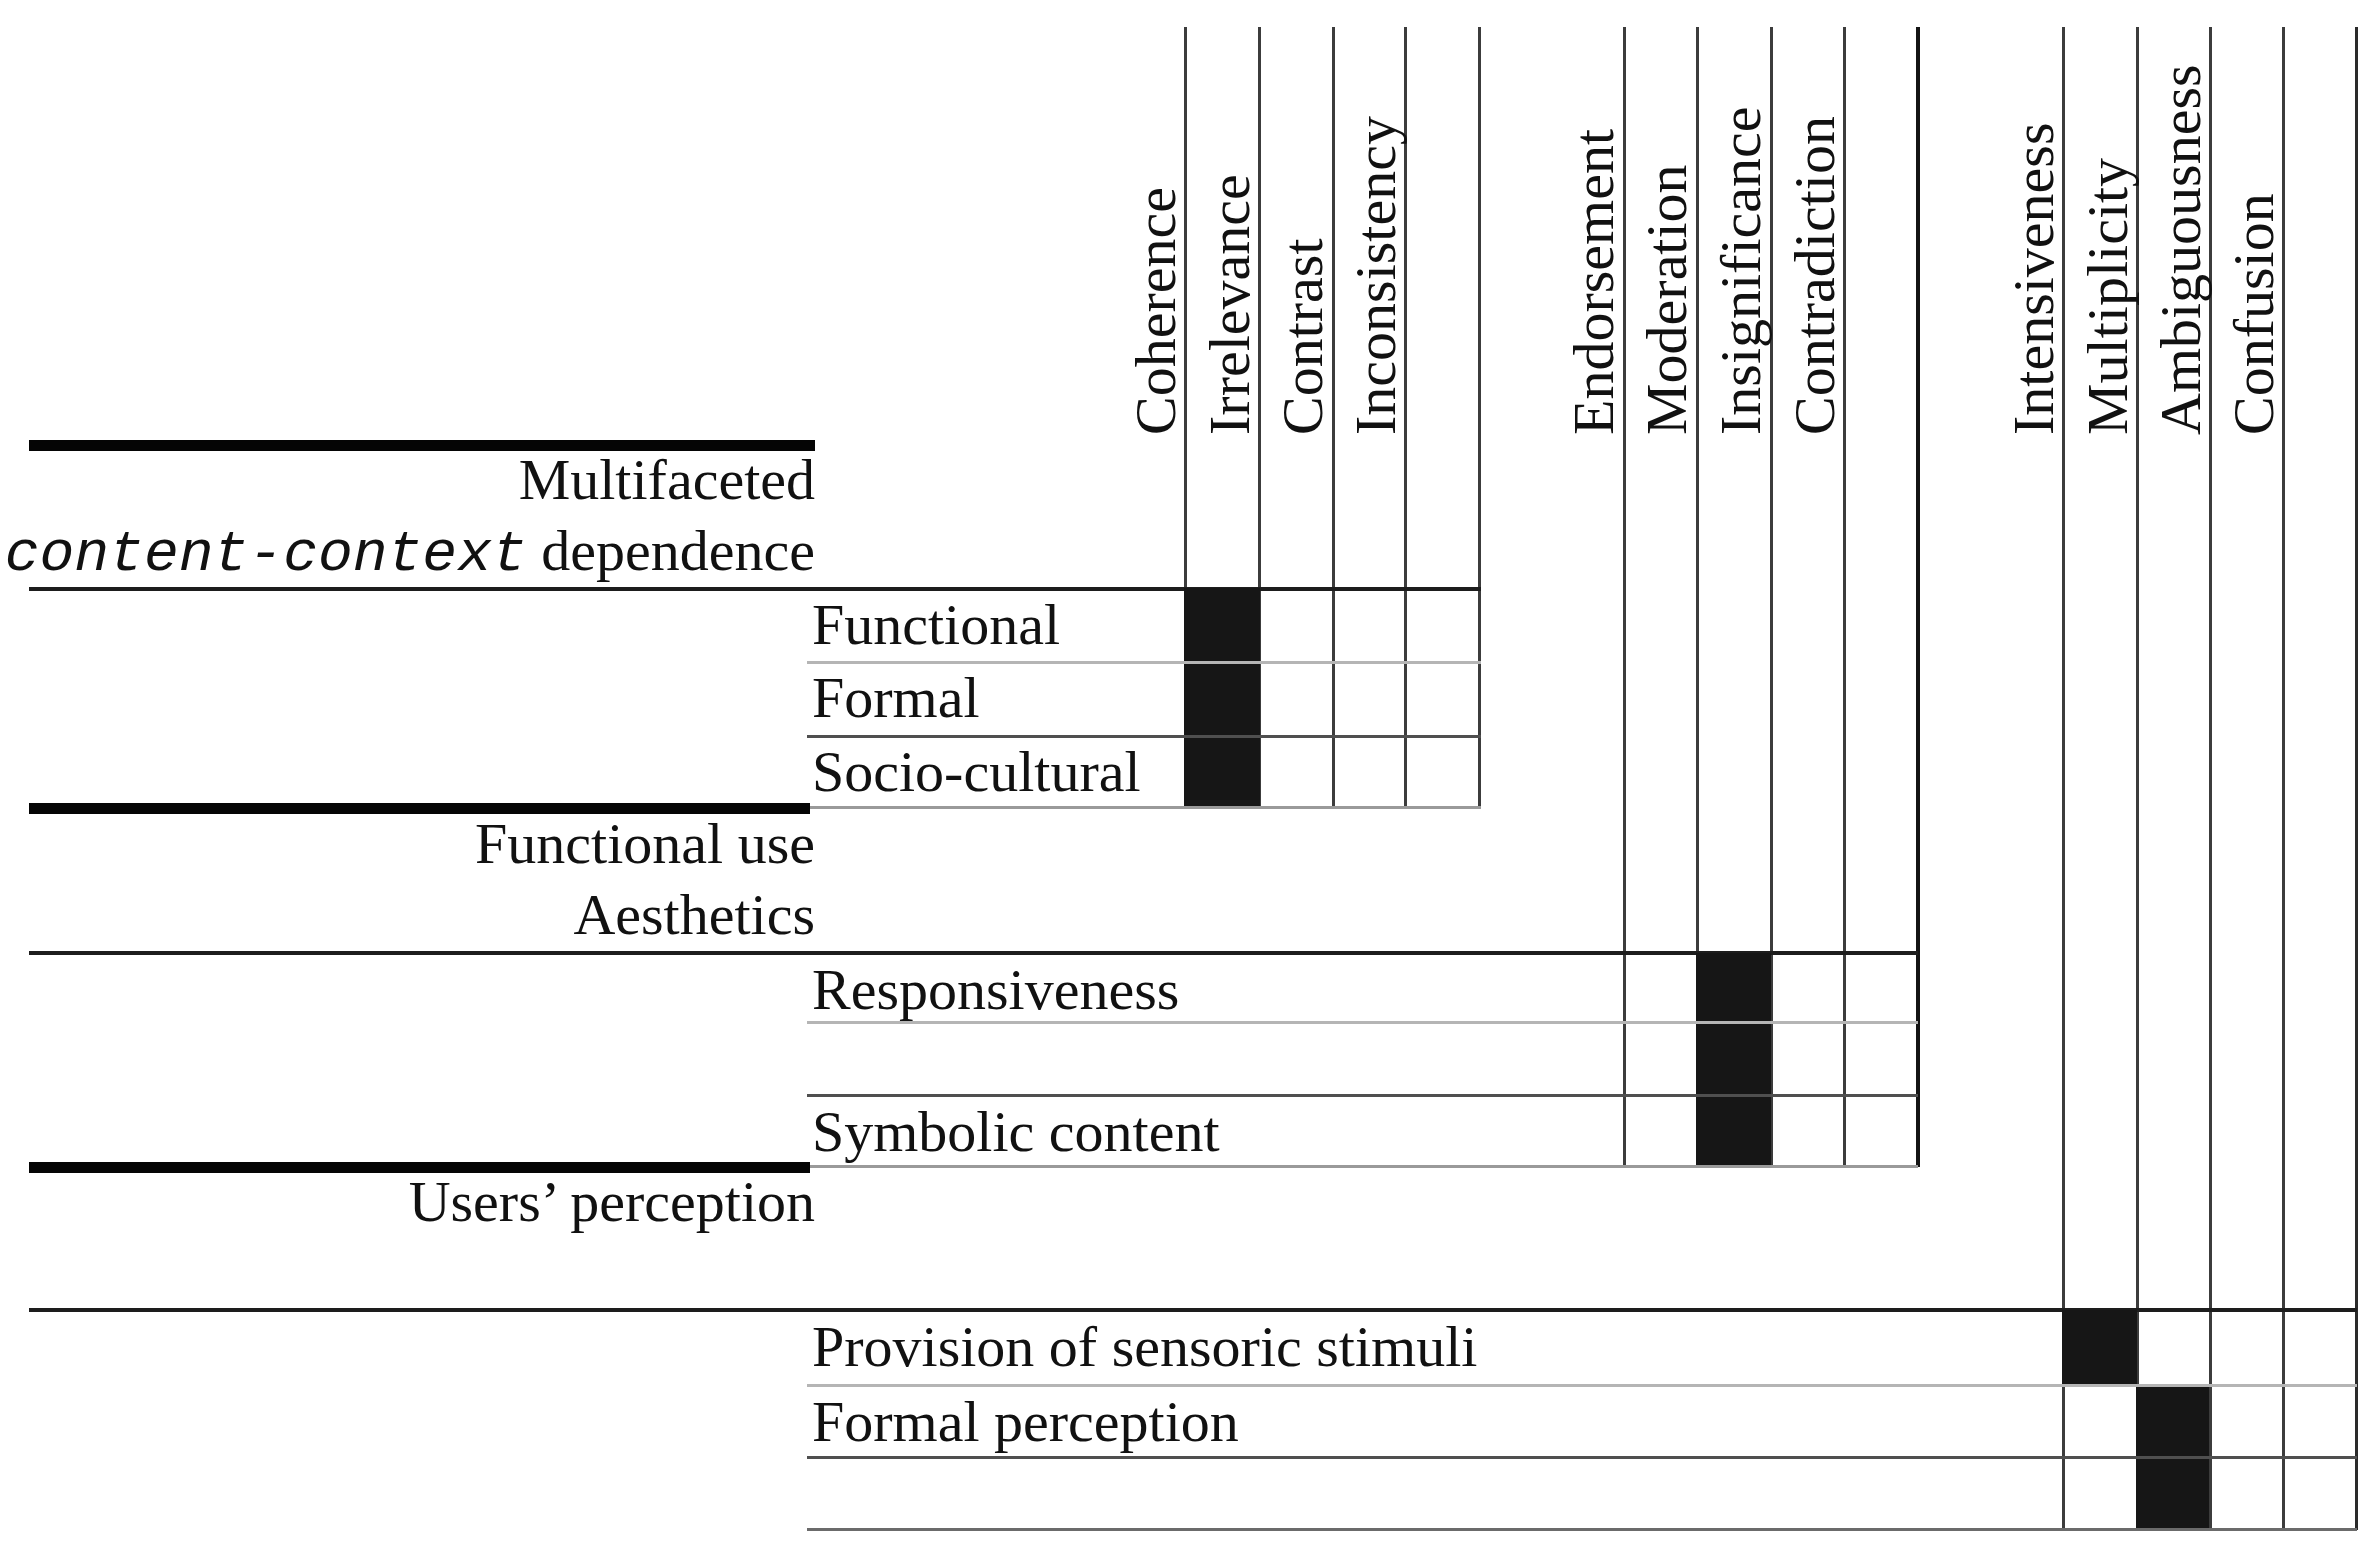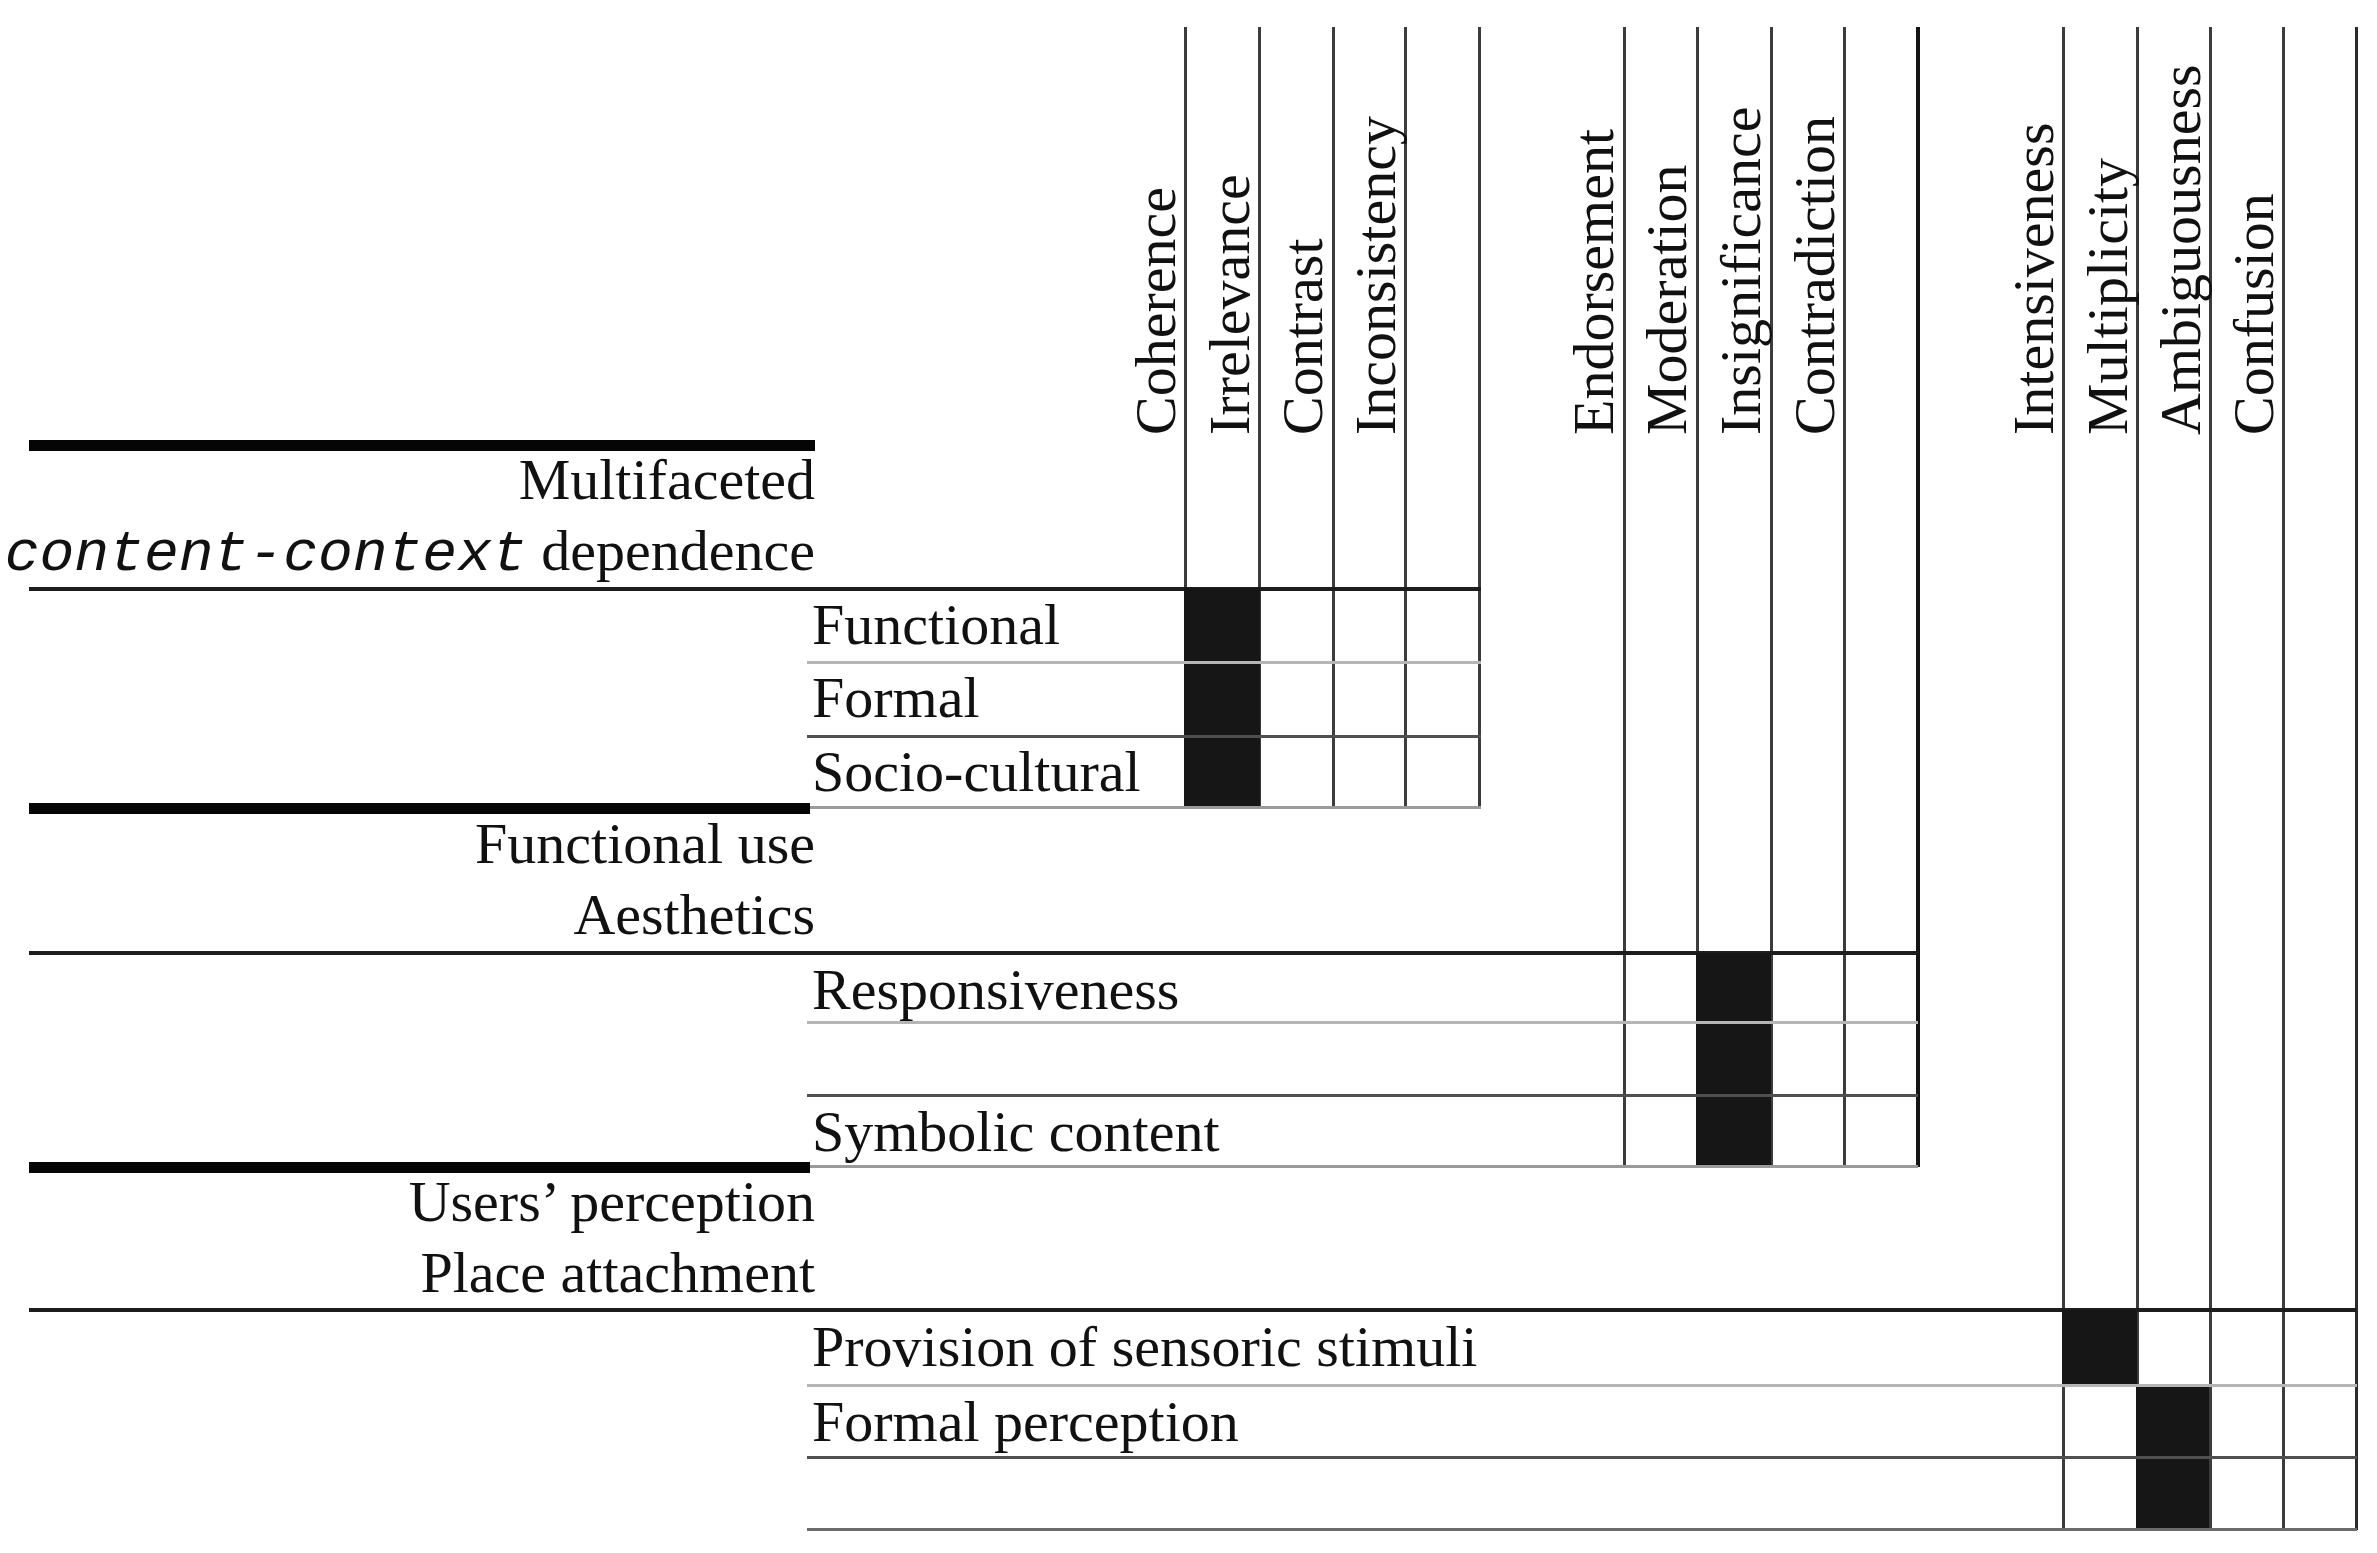--- a/index.html
+++ b/index.html
@@ -106,21 +106,20 @@
   <div class="fill" style="left:1696px;top:953px;width:75px;height:214px"></div>
   <div class="row-label" style="top:953px">Responsiveness</div>
   <div class="sep light" style="top:1021px;left:807px;width:1111px"></div>
   <div class="sep dark" style="top:1094px;left:807px;width:1111px"></div>
   <div class="row-label" style="top:1095px">Symbolic content</div>
   <div class="sep bottom" style="top:1165px;left:810px;width:1108px"></div>
 
   <div class="thickbar" style="top:1162px;width:781px"></div>
   <div class="sec-header" style="top:1166px">
     <div>Users’ perception</div>
-    <div><span class="it"></span><span>Place attachment</span></div>
   </div>
   <div class="secline" style="top:1308px;width:2328px"></div>
   <div class="fill" style="left:2062px;top:1310px;width:75px;height:75px"></div>
   <div class="fill" style="left:2136px;top:1385px;width:73px;height:144px"></div>
   <div class="row-label" style="top:1310px">Provision of sensoric stimuli</div>
   <div class="sep light" style="top:1384px;left:807px;width:1550px"></div>
   <div class="row-label" style="top:1385px">Formal perception</div>
   <div class="sep dark" style="top:1456px;left:807px;width:1550px"></div>
   <div class="sep bottom3" style="top:1528px;left:807px;width:1550px"></div>
 

